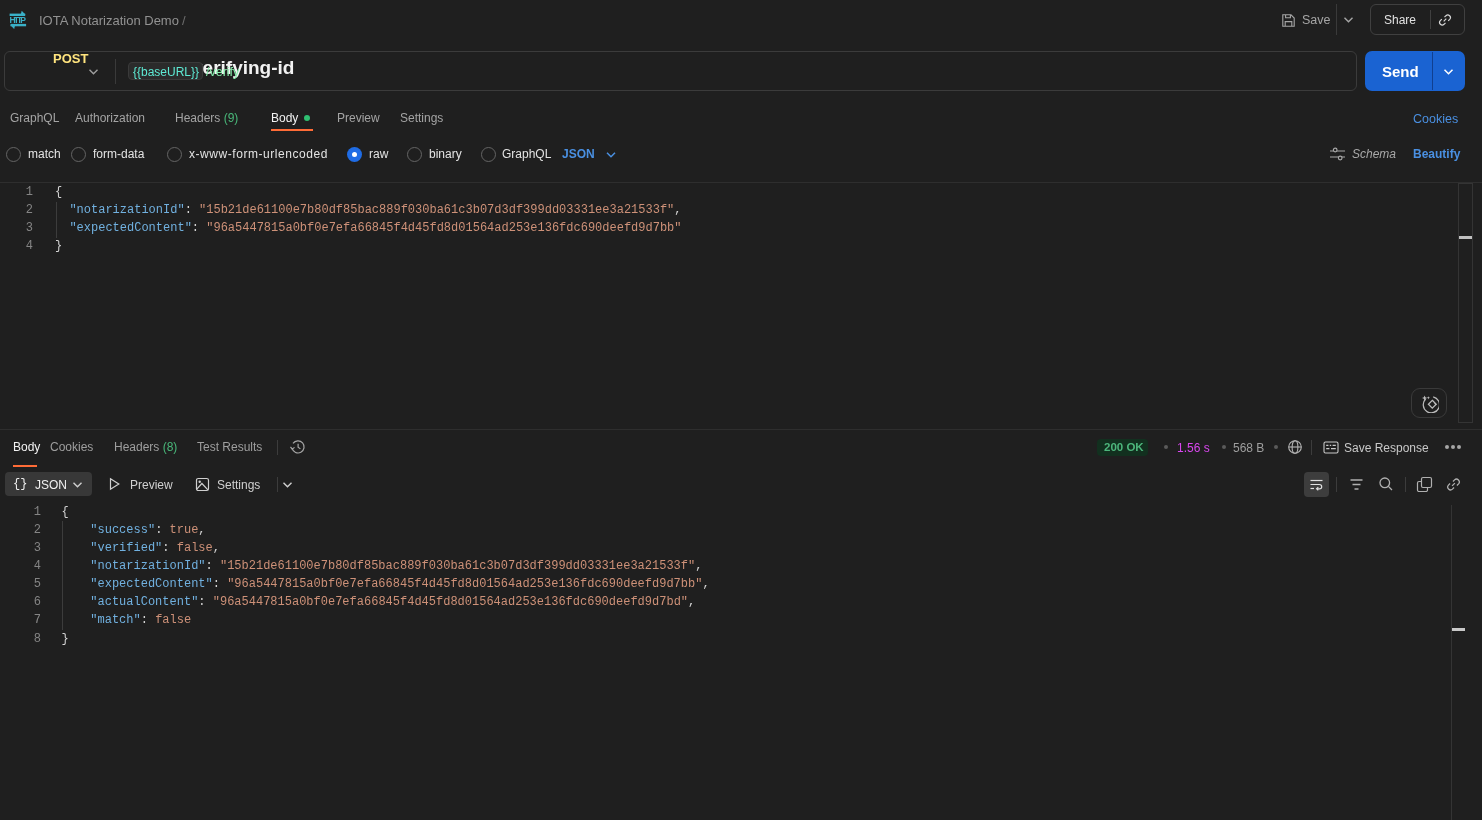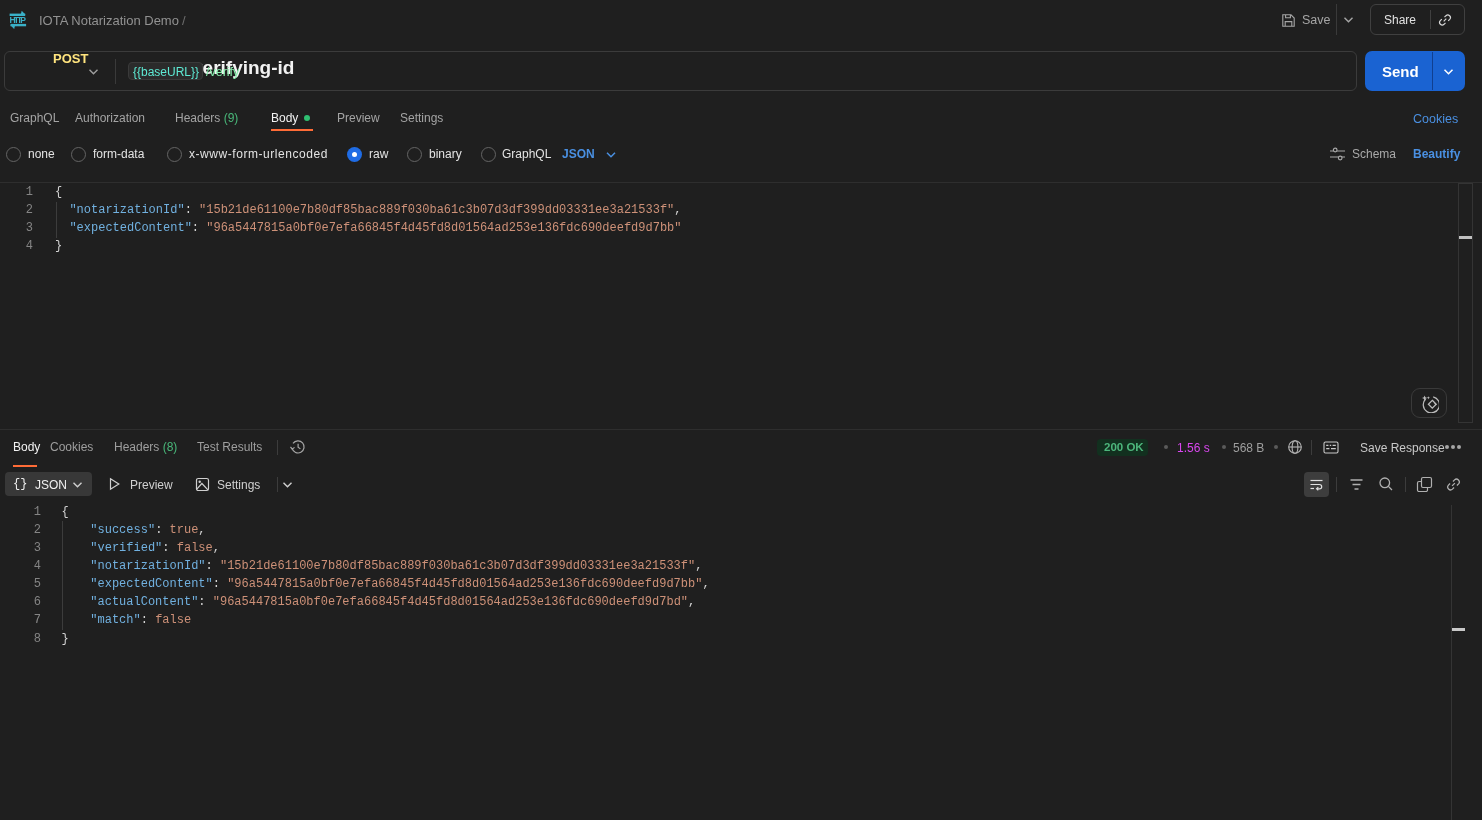--- a/index.html
+++ b/index.html
@@ -76,21 +76,21 @@
   <div class="abs" style="top:111px;left:75px;font-size:12px;color:#a4a4a4;">Authorization</div>
   <div class="abs" style="top:111px;left:175px;font-size:12px;color:#a4a4a4;">Headers&nbsp;<span style="color:#49b87a;">(9)</span></div>
   <div class="abs" style="top:111px;left:271px;font-size:12px;color:#f2f2f2;">Body</div>
   <div class="abs" style="left:304px;top:115px;width:6px;height:6px;border-radius:50%;background:#2fbf71;"></div>
   <div class="abs" style="left:271px;top:129px;width:42px;height:2px;background:#ff6c37;"></div>
   <div class="abs" style="top:111px;left:337px;font-size:12px;color:#a4a4a4;">Preview</div>
   <div class="abs" style="top:111px;left:400px;font-size:12px;color:#a4a4a4;">Settings</div>
   <div class="abs" style="top:112px;left:1413px;font-size:12.5px;color:#4a90e2;">Cookies</div>
 
   <div class="abs radio" style="left:6px;top:146.5px;"></div>
-  <div class="abs rlabel" style="left:28px;top:147px;">none</div>
+  <div class="abs rlabel" style="left:28px;top:147px;">match</div>
   <div class="abs radio" style="left:71px;top:146.5px;"></div>
   <div class="abs rlabel" style="left:93px;top:147px;">form-data</div>
   <div class="abs radio" style="left:167px;top:146.5px;"></div>
   <div class="abs rlabel" style="left:189px;top:147px;letter-spacing:0.55px;">x-www-form-urlencoded</div>
   <div class="abs radio checked" style="left:346.5px;top:146.5px;"></div>
   <div class="abs rlabel" style="left:369px;top:147px;">raw</div>
   <div class="abs radio" style="left:407px;top:146.5px;"></div>
   <div class="abs rlabel" style="left:429px;top:147px;">binary</div>
   <div class="abs radio" style="left:480.5px;top:146.5px;"></div>
   <div class="abs rlabel" style="left:502px;top:147px;">GraphQL</div>
@@ -98,21 +98,21 @@
   <svg class="abs" style="left:605px;top:151px;" width="12" height="8" viewBox="0 0 11 8" fill="none" stroke="#4a90e2" stroke-width="1.5">
       <path d="M1.5 1.8 L5.5 5.8 L9.5 1.8"></path>
     </svg>
 
   <svg class="abs" style="left:1329px;top:146px;" width="17" height="16" viewBox="0 0 17 16" fill="none" stroke="#a9a9a9" stroke-width="1.2">
     <path d="M1 5 H4.5 M8 5 H16"></path>
       <circle cx="6.2" cy="4" r="1.8"></circle>
     <path d="M1 11 H9.5 M13 11 H16"></path>
       <circle cx="11.2" cy="12" r="1.8"></circle>
   </svg>
-  <div class="abs" style="top:147px;left:1352px;font-size:12px;color:#a9a9a9;">Schema</div>
+  <div class="abs" style="top:147px;left:1352px;font-size:12px;color:#a9a9a9;font-style:italic;">Schema</div>
   <div class="abs" style="top:147px;left:1413px;font-size:12px;color:#4a90e2;font-weight:bold;">Beautify</div>
 
   <div class="abs" style="left:0;top:182px;width:1482px;height:1px;background:#2e2e2e;"></div>
   <div class="ln" style="left:12px;top:183px;width:21px;">1<br>2<br>3<br>4</div>
   <div class="abs" style="left:55.5px;top:202px;width:1px;height:36px;background:#3c3c3c;"></div>
   <div class="abs code" style="left:55px;top:183px;"><span class="p">{</span>
 <span class="p">  </span><span class="k">"notarizationId"</span><span class="p">: </span><span class="s">"15b21de61100e7b80df85bac889f030ba61c3b07d3df399dd03331ee3a21533f"</span><span class="p">,</span>
 <span class="p">  </span><span class="k">"expectedContent"</span><span class="p">: </span><span class="s">"96a5447815a0bf0e7efa66845f4d45fd8d01564ad253e136fdc690deefd9d7bb"</span>
 <span class="p">}</span></div>
 
@@ -151,21 +151,21 @@
   <svg class="abs" style="left:1287px;top:439px;" width="16" height="16" viewBox="0 0 16 16" fill="none" stroke="#b5b5b5" stroke-width="1.1">
     <circle cx="8" cy="8" r="6.3"></circle>
     <ellipse cx="8" cy="8" rx="2.9" ry="6.3"></ellipse>
     <path d="M1.7 8 H14.3"></path>
   </svg>
   <div class="abs" style="left:1311px;top:440px;width:1px;height:15px;background:#3c3c3c;"></div>
   <svg class="abs" style="left:1323px;top:441px;" width="16" height="13" viewBox="0 0 16 13" fill="none" stroke="#c9c9c9" stroke-width="1.1">
     <rect x="1" y="1" width="14" height="11" rx="1.5"></rect>
     <path d="M3.2 4.4 H5.4 M6.8 4.4 H8.2 M9.6 4.4 H12.8 M3.2 7.6 H6.4 M8 7.6 H12.8" stroke-width="1.3"></path>
   </svg>
-  <div class="abs" style="top:441px;left:1344px;font-size:12px;color:#c9c9c9;margin-left:16px;">Save Response</div>
+  <div class="abs" style="top:441px;left:1344px;font-size:12px;color:#c9c9c9;">Save Response</div>
   <div class="abs" style="left:1445px;top:445px;width:4px;height:4px;border-radius:50%;background:#a6a6a6;"></div>
   <div class="abs" style="left:1451px;top:445px;width:4px;height:4px;border-radius:50%;background:#a6a6a6;"></div>
   <div class="abs" style="left:1457px;top:445px;width:4px;height:4px;border-radius:50%;background:#a6a6a6;"></div>
 
   <div class="abs" style="left:5px;top:472px;width:87px;height:24px;background:#383838;border-radius:4px;"></div>
   <div class="abs mono" style="left:13px;top:477px;font-size:12px;color:#f0f0f0;">{}</div>
   <div class="abs" style="left:35px;top:478px;font-size:12px;color:#f0f0f0;">JSON</div>
   <svg class="abs" style="left:72px;top:481px;" width="11" height="8" viewBox="0 0 11 8" fill="none" stroke="#d0d0d0" stroke-width="1.4">
       <path d="M1.5 1.8 L5.5 5.8 L9.5 1.8"></path>
     </svg>

